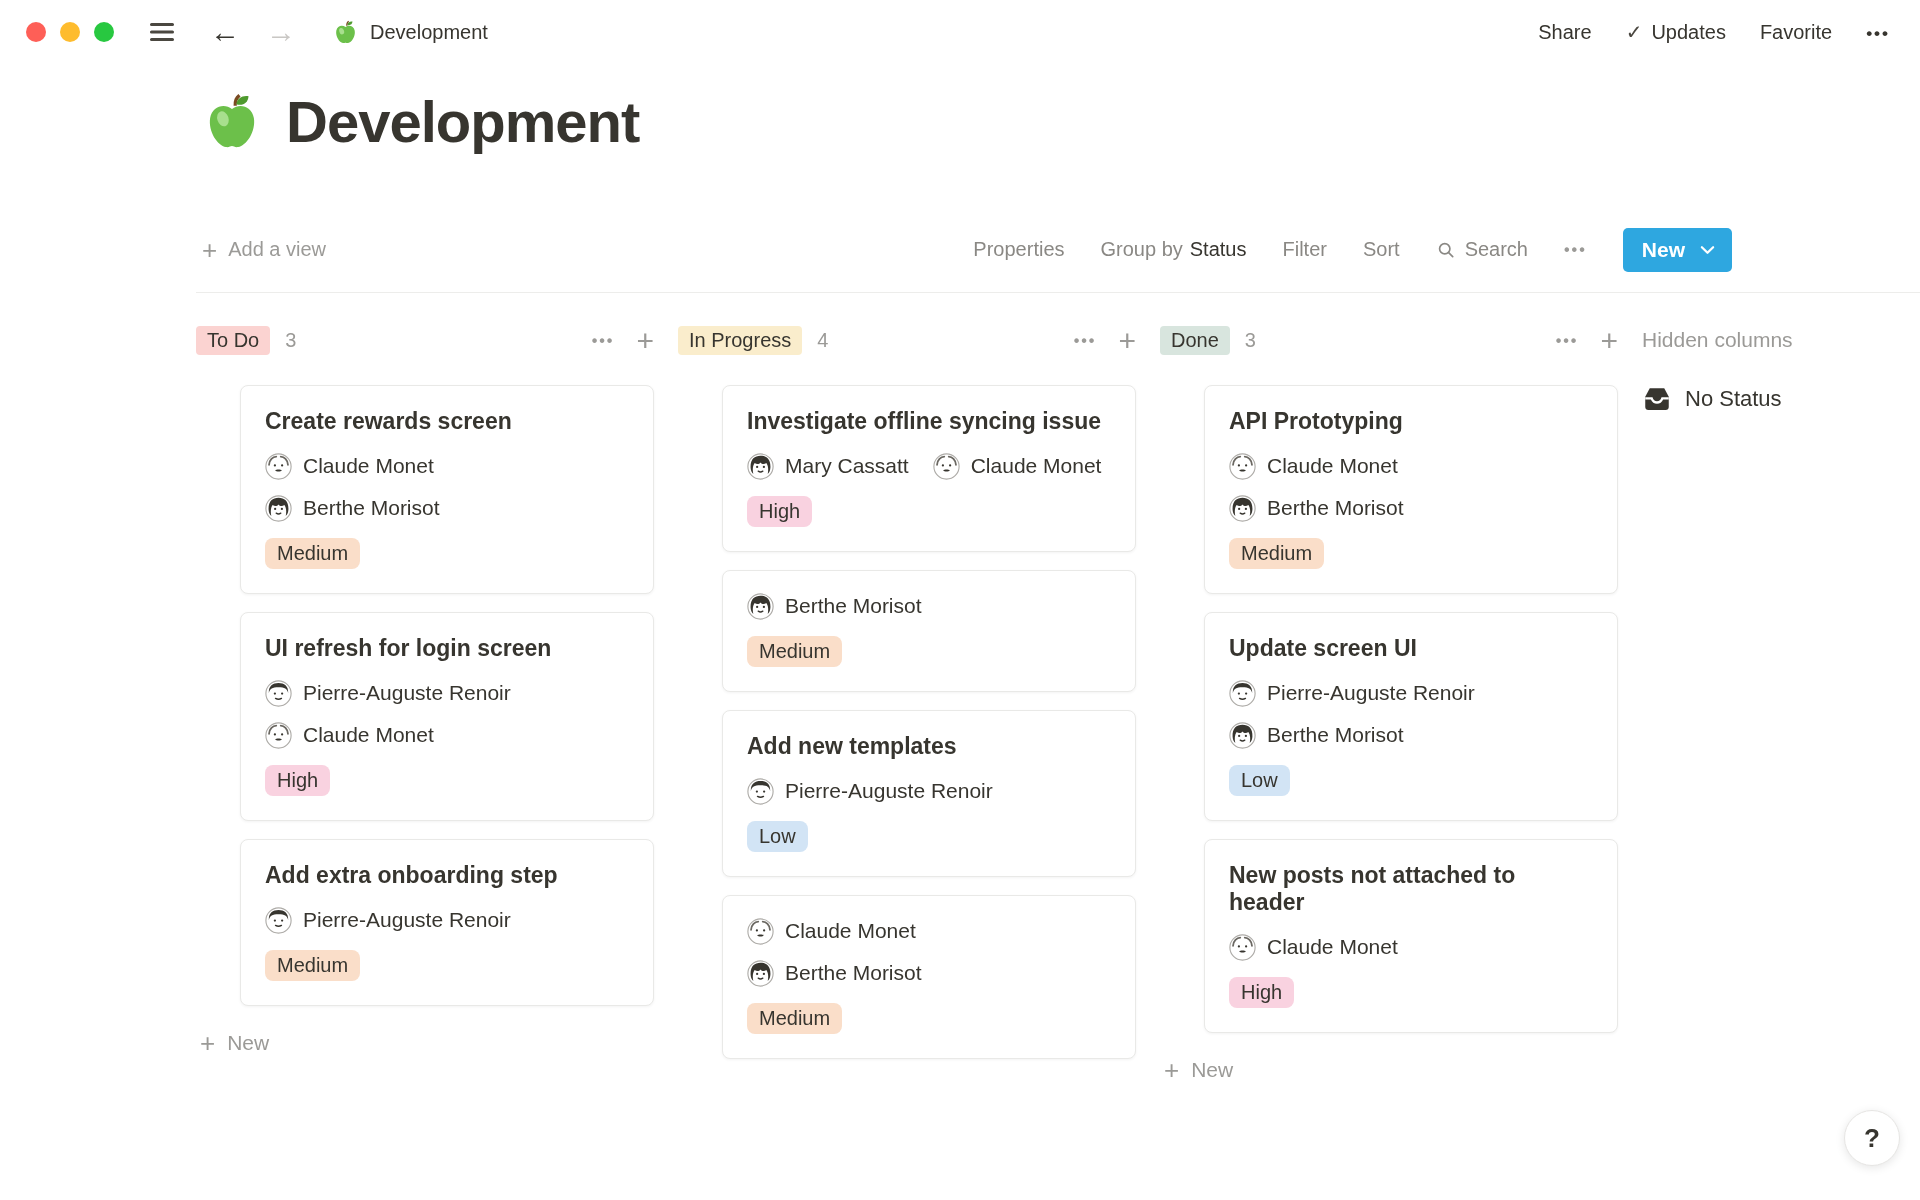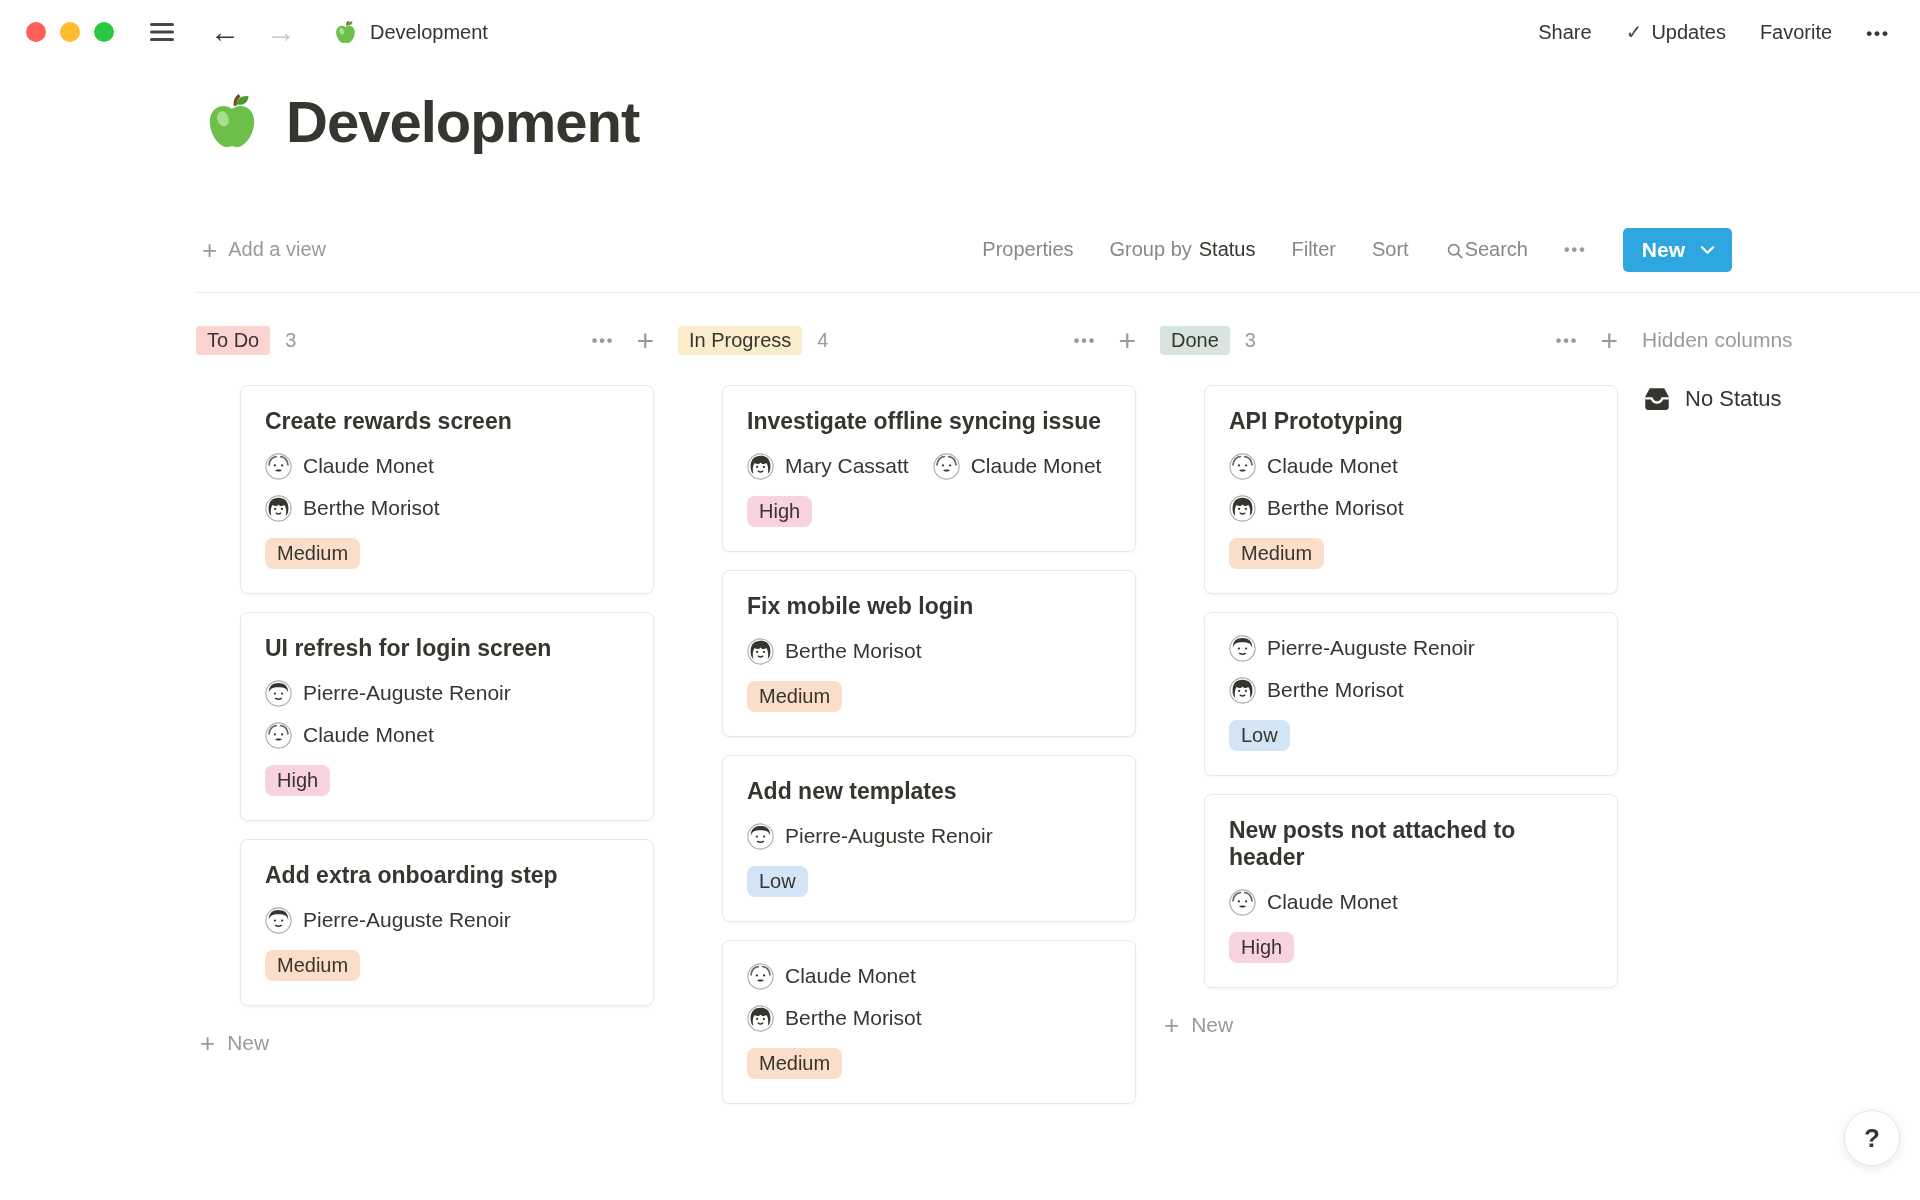--- a/index.html
+++ b/index.html
@@ -32,21 +32,21 @@
   .title-row { display:flex; align-items:center; gap:22px; margin:25px 0 0 200px; }
   .title-row svg { width:64px; height:64px; }
   h1 { font-size:58px; line-height:1.15; font-weight:700; margin:0; letter-spacing:-1px; color:#37352F; }
 
   
   .toolbar { display:flex; align-items:center; margin:70px 188px 0 202px; height:48px; font-size:20px; }
   .addview { display:flex; align-items:center; gap:11px; color:#9B9A97; cursor:default; }
   .plus-glyph { font-size:26px; font-weight:300; line-height:1; }
   .toolbar-right { margin-left:auto; display:flex; align-items:center; gap:36px; color:#8A8884; }
   .groupby .gb-val { color:#37352F; margin-left:7px; }
-  .searchbtn { display:flex; align-items:flex-end; }
+  .searchbtn { display:flex; align-items:center; gap:9px; }
   .searchbtn svg { width:20px; height:20px; }
   .tb-dots { font-size:16px; letter-spacing:2px; color:#9B9A97; font-weight:700; }
   .new-btn { height:44px; padding:0 17px 0 19px; border-radius:5px; color:#FFFFFF;
              font-size:21px; font-weight:700; display:flex; align-items:center; gap:15px;
              border:none; font-family:inherit; }
   .new-btn svg { width:15px; height:10px; }
 
   .divider { border-top:1px solid #EDEDEB; margin:18px 0 0 196px; }
 
   
@@ -289,21 +289,20 @@
           <svg class="avatar">
               <use href="#avatar-man-light" xlink:href="#avatar-man-light"></use>
             </svg>
           <span>Claude Monet</span>
         </span>
       </div>
       <span class="pill" style="background-color: rgb(249, 210, 224);">High</span>
     </div>
 
     <div class="card">
-      <div class="card-title">Fix mobile web login</div>
       <div class="assignees">
         <span class="assignee">
           <svg class="avatar">
               <use href="#avatar-woman-dark" xlink:href="#avatar-woman-dark"></use>
             </svg>
           <span>Berthe Morisot</span>
         </span>
       </div>
       <span class="pill" style="background-color: rgb(250, 222, 201);">Medium</span>
     </div>
@@ -363,20 +362,21 @@
           <svg class="avatar">
               <use href="#avatar-woman-dark" xlink:href="#avatar-woman-dark"></use>
             </svg>
           <span>Berthe Morisot</span>
         </span>
       </div>
       <span class="pill" style="background-color: rgb(250, 222, 201);">Medium</span>
     </div>
 
     <div class="card">
+      <div class="card-title">Update screen UI</div>
       <div class="assignees stacked">
         <span class="assignee">
           <svg class="avatar">
               <use href="#avatar-man-dark" xlink:href="#avatar-man-dark"></use>
             </svg>
           <span>Pierre-Auguste Renoir</span>
         </span>
         <span class="assignee">
           <svg class="avatar">
               <use href="#avatar-woman-dark" xlink:href="#avatar-woman-dark"></use>

